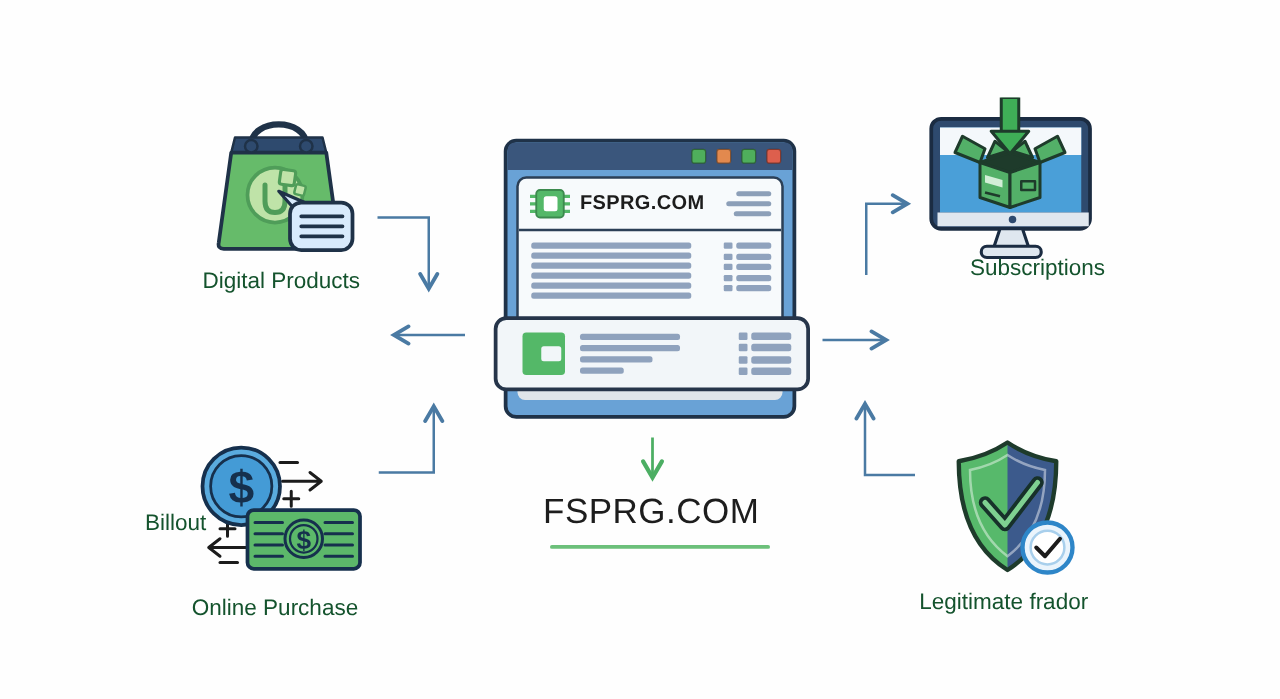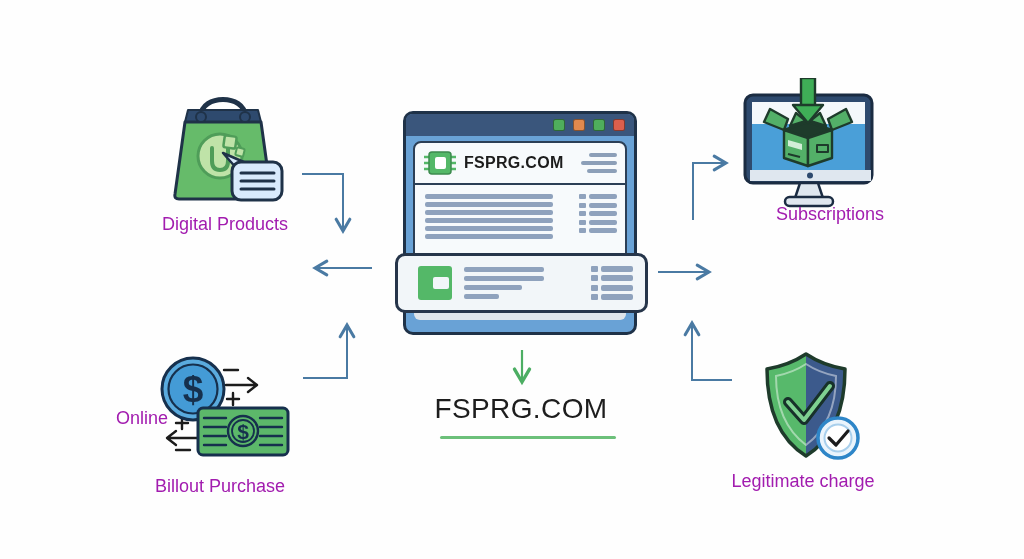--- a/index.html
+++ b/index.html
@@ -1,19 +1,19 @@
 <!DOCTYPE html>
 <html><head>
 <meta charset="utf-8">
 <style>
   html,body{margin:0;padding:0;background:#fff;}
   #canvas{position:relative;width:1024px;height:559px;background:#fefefe;overflow:hidden;
           font-family:"Liberation Sans",sans-serif;}
   .abs{position:absolute;}
-  .lbl{position:absolute;font-size:18px;color:#a21caf;text-align:center;line-height:26px;}
+  .lbl{position:absolute;font-size:18px;color:#14532d;text-align:center;line-height:26px;}
   .lbl.left{text-align:left;}
 
   
   .browser{position:absolute;left:403px;top:111px;width:234px;height:224px;
            background:#69a2d6;border:3px solid #1f3248;border-radius:10px;box-sizing:border-box;}
   .titlebar{height:22px;background:#3a567c;border-radius:6px 6px 0 0;display:flex;
             justify-content:flex-end;align-items:center;gap:8px;padding-right:9px;}
   .winbtn{width:12px;height:12px;border-radius:2.5px;border:1px solid rgba(0,0,0,.4);box-sizing:border-box;}
   .panel{position:absolute;left:7px;right:7px;top:27px;height:160px;background:#f7fafc;
          border:2px solid #2b3f56;border-radius:8px;box-sizing:border-box;overflow:hidden;}
@@ -138,43 +138,43 @@
     </g>
     <g>
       <rect x="60" y="60" width="90" height="47" rx="5" fill="#5cb86a" stroke="#16304d" stroke-width="3"></rect>
       <path d="M66,70 H88 M66,79 H88 M66,88 H88 M66,97 H88" stroke="#16304d" stroke-width="2.4" stroke-linecap="round"></path>
       <path d="M122,70 H144 M122,79 H144 M122,88 H144 M122,97 H144" stroke="#16304d" stroke-width="2.4" stroke-linecap="round"></path>
       <circle cx="105" cy="83" r="15" fill="#5cb86a" stroke="#16304d" stroke-width="2.4"></circle>
       <circle cx="105" cy="83" r="11" fill="none" stroke="#16304d" stroke-width="1.8"></circle>
       <text x="105" y="91" text-anchor="middle" font-size="21" font-weight="bold" fill="#16304d" font-family="Liberation Sans, sans-serif">$</text>
     </g>
   </svg>
-  <div class="lbl left" style="left:116px;top:405px;width:70px;">Online</div>
-  <div class="lbl" style="left:140px;top:473px;width:160px;">Billout Purchase</div>
+  <div class="lbl left" style="left:116px;top:405px;width:70px;">Billout</div>
+  <div class="lbl" style="left:140px;top:473px;width:160px;">Online Purchase</div>
 
   <svg class="abs" style="left:752px;top:350px;" width="122" height="118" viewBox="0 0 122 118">
     <defs>
         <clipPath id="shr">
           <rect x="54" y="0" width="68" height="118"></rect>
         </clipPath>
       </defs>
     <path d="M54,4 C66,12 81,17 93,19 C93,50 86,86 54,106 C22,86 15,50 15,19 C27,17 42,12 54,4 Z" fill="#57b96b"></path>
     <path d="M54,4 C66,12 81,17 93,19 C93,50 86,86 54,106 C22,86 15,50 15,19 C27,17 42,12 54,4 Z" fill="#3c5a8c" clip-path="url(#shr)"></path>
     <path d="M54,4 C66,12 81,17 93,19 C93,50 86,86 54,106 C22,86 15,50 15,19 C27,17 42,12 54,4 Z" fill="none" stroke="#1e3b2b" stroke-width="3.5" stroke-linejoin="round"></path>
     <path d="M54,14 C63,20 74,24 84,26 C84,50 78,77 54,95 C30,77 24,50 24,26 C34,24 45,20 54,14 Z" fill="none" stroke="rgba(255,255,255,0.45)" stroke-width="2"></path>
     <path d="M36,52 L52,70 L78,36" fill="none" stroke="#17312a" stroke-width="10" stroke-linecap="round" stroke-linejoin="round"></path>
     <path d="M36,52 L52,70 L78,36" fill="none" stroke="#7fd191" stroke-width="4" stroke-linecap="round" stroke-linejoin="round"></path>
     <g>
       <circle cx="86" cy="88" r="20" fill="#eaf4fc" stroke="#2e86c8" stroke-width="3.5"></circle>
       <circle cx="86" cy="88" r="13.5" fill="#ffffff" stroke="#a8cfec" stroke-width="2"></circle>
       <path d="M77,88 L84,95 L96,81" fill="none" stroke="#1c1c1c" stroke-width="3.2" stroke-linecap="round" stroke-linejoin="round"></path>
     </g>
   </svg>
   <div class="lbl" style="left:722px;top:468px;width:162px;">
-    <div>Legitimate charge</div>
+    <div>Legitimate frador</div>
   </div>
 
   <div class="browser">
     <div class="titlebar">
       <span class="winbtn" style="background: rgb(79, 174, 92);"></span>
       <span class="winbtn" style="background: rgb(226, 137, 78);"></span>
       <span class="winbtn" style="background: rgb(79, 174, 92);"></span>
       <span class="winbtn" style="background: rgb(221, 95, 77);"></span>
     </div>
     <div class="panel">

